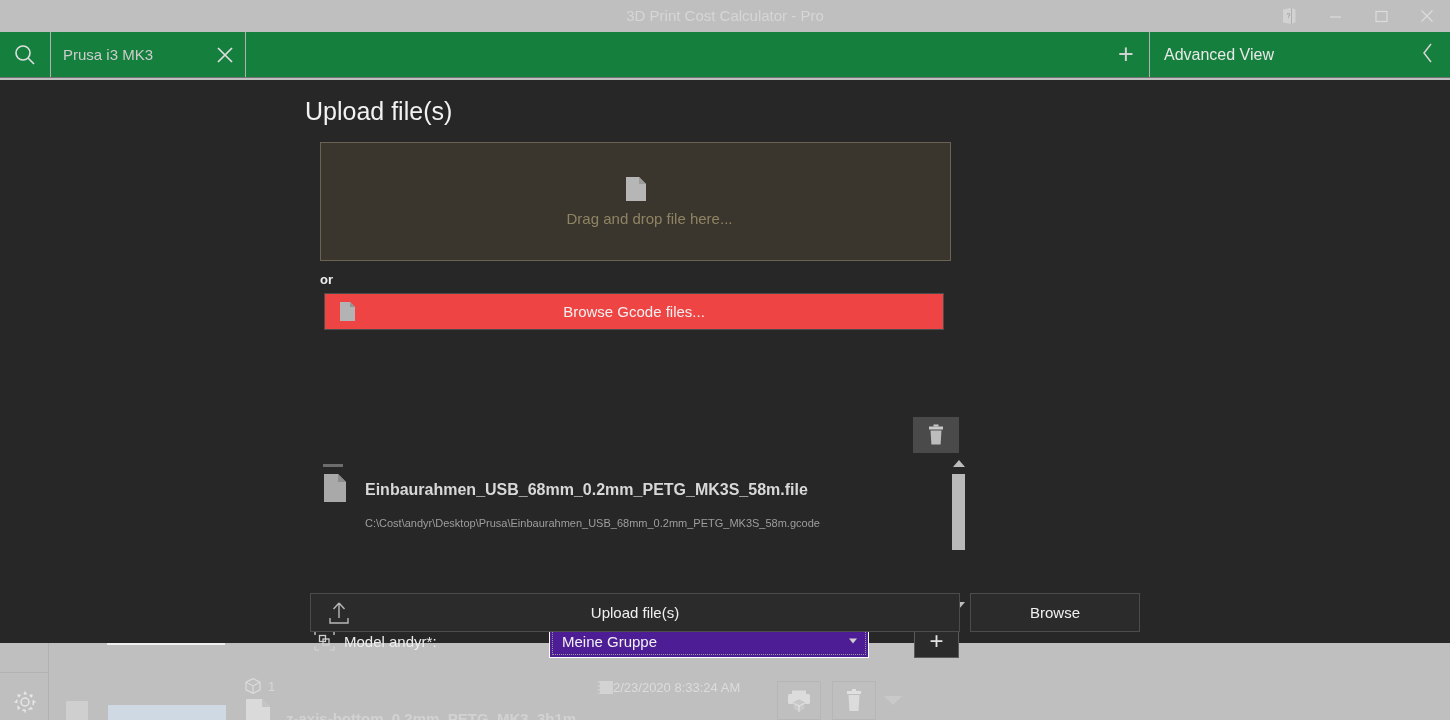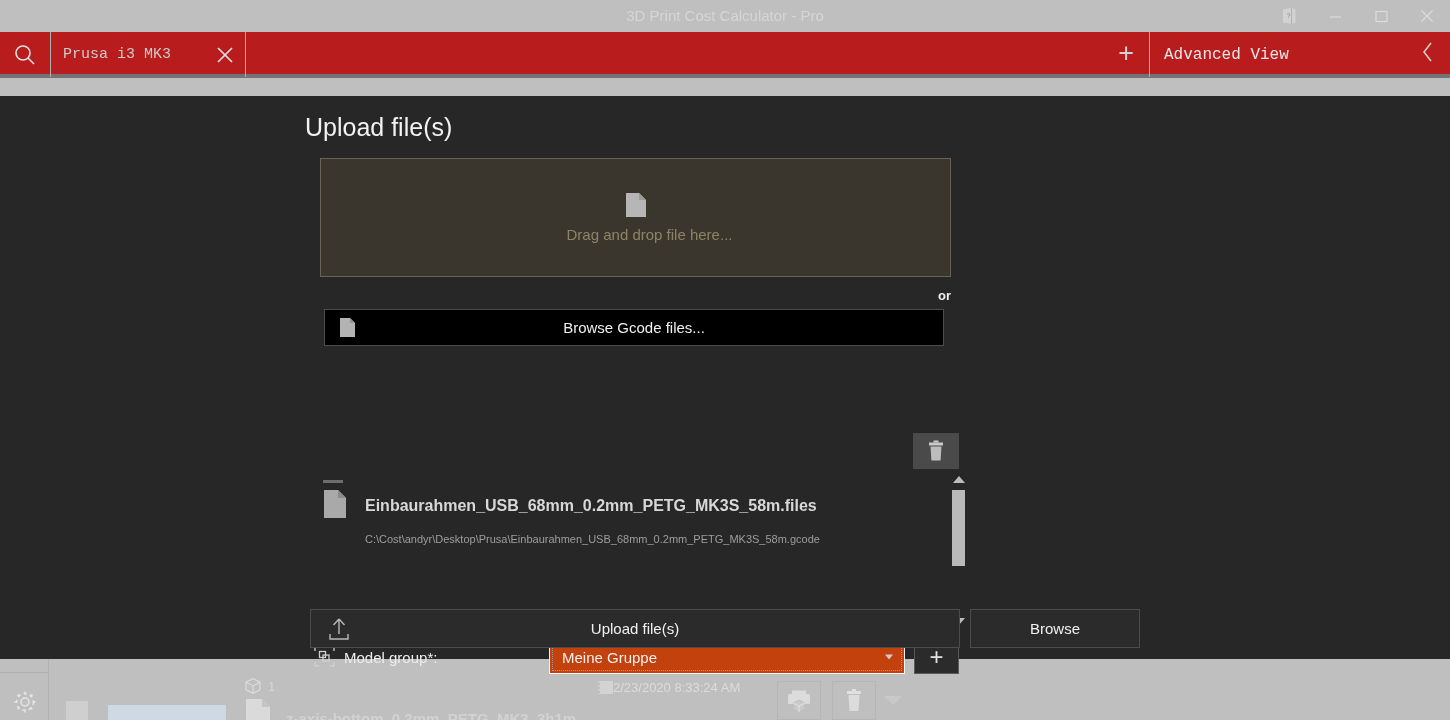--- a/index.html
+++ b/index.html
@@ -33,23 +33,22 @@
   }
   .win-btn {
     width: 46px; height: 32px;
     display: flex; align-items: center; justify-content: center;
     color: #d8d8d8;
   }
   .help-btn { width: 46px; }
 
   .toolbar {
     position: absolute; left: 0; top: 32px; width: 1450px; height: 46px;
-    background: #b91c1c;
-    border-bottom: 4px solid #737373;
-    font-family: Liberation Mono, monospace;
+    background: #15803d;
+    border-bottom: 1px solid #737373;
   }
   .search-icon-wrap {
     position: absolute; left: 0; top: 0; width: 49px; height: 45px;
     display: flex; align-items: center; justify-content: center;
   }
   .tab-chip {
     position: absolute; left: 50px; top: 0; width: 196px; height: 45px;
     border-left: 1px solid #b2b2b2; border-right: 1px solid #b2b2b2;
     display: flex; align-items: center;
   }
@@ -132,47 +131,47 @@
   }
   .bg-scroll-arrow {
     position: absolute; left: 884px; top: 696px;
     width: 0; height: 0;
     border-left: 9px solid transparent; border-right: 9px solid transparent;
     border-top: 9px solid #c9c9c9;
   }
 
   
   .modal {
-    position: absolute; left: 0; top: 96px; width: 1450px; height: 563px;
+    position: absolute; left: 0; top: 80px; width: 1450px; height: 563px;
     background: #272727;
   }
   .modal-title {
     position: absolute; left: 305px; top: 17px;
     font-size: 25px; color: #f2f2f2; font-weight: normal;
   }
 
   
   .dropzone {
     position: absolute; left: 320px; top: 62px; width: 631px; height: 119px;
     background: #3b362d;
     border: 1px solid #6a6254;
     display: flex; flex-direction: column;
     align-items: center; justify-content: center; gap: 8px;
   }
   .dropzone-text {
     font-size: 15px; color: #8e8464; margin-left: 28px;
   }
   .or-wrap {
     position: absolute; left: 320px; top: 192px; width: 631px;
-    text-align: right; font-size: 13px; font-weight: bold; color: #efefef;
+    text-align: left; font-size: 13px; font-weight: bold; color: #efefef;
   }
 
   .browse-btn {
     position: absolute; left: 324px; top: 213px; width: 620px; height: 37px;
-    background: #000000; border: 1px solid #4c4c4c;
+    background: #ef4444; border: 1px solid #4c4c4c;
     display: flex; align-items: center;
   }
   .browse-icon { margin-left: 14px; display: flex; }
   .browse-label {
     position: absolute; left: 0; width: 618px; text-align: center;
     font-size: 15px; color: #f0f0f0;
   }
 
   
   .trash-btn {
@@ -220,22 +219,22 @@
     border-top: 7px solid #bcbcbc;
   }
 
   
   .mg-icon { position: absolute; left: 314px; top: 550px; }
   .mg-label {
     position: absolute; left: 344px; top: 553px;
     font-size: 15px; color: #ededed;
   }
   .mg-select {
-    position: absolute; left: 549px; top: 544px; width: 356px; height: 34px;
-    background: #c2410c;
+    position: absolute; left: 549px; top: 544px; width: 320px; height: 34px;
+    background: #4c1d95;
     border: 1px solid #ffffff;
     display: flex; align-items: center;
   }
   .mg-select-inner {
     position: absolute; inset: 2px;
     border: 1px dotted #9a9a9a;
     display: flex; align-items: center;
   }
   .mg-value {
     margin-left: 9px; font-size: 15px; color: #f0f0f0;
@@ -434,21 +433,21 @@
     </div>
 
     <div class="file-list">
       <div class="file-item">
         <span class="file-icon-w">
           <svg width="24" height="30" viewBox="0 0 24 30">
             <path d="M1 1 L15 1 L23 9 L23 29 L1 29 Z" fill="#a9a9a9"></path>
             <path d="M15 1 L15 9 L23 9" fill="#8c8c8c"></path>
           </svg>
         </span>
-        <span class="file-name">Einbaurahmen_USB_68mm_0.2mm_PETG_MK3S_58m.files</span>
+        <span class="file-name">Einbaurahmen_USB_68mm_0.2mm_PETG_MK3S_58m.file</span>
         <span class="file-path">C:\Cost\andyr\Desktop\Prusa\Einbaurahmen_USB_68mm_0.2mm_PETG_MK3S_58m.gcode</span>
       </div>
       <div class="file-item-partial">
         <span class="partial-icon"></span>
       </div>
     </div>
 
     <div class="list-scroll">
       <div class="sb-up"></div>
       <div class="sb-thumb"></div>
@@ -457,21 +456,21 @@
 
     <span class="mg-icon">
       <svg width="21" height="21" viewBox="0 0 21 21">
         <g stroke="#cfcfcf" stroke-width="1.3" fill="none">
           <path d="M1 5 L1 1 L5 1 M16 1 L20 1 L20 5 M20 16 L20 20 L16 20 M5 20 L1 20 L1 16"></path>
           <rect x="5.5" y="5.5" width="6" height="6"></rect>
           <rect x="9" y="9" width="6" height="6"></rect>
         </g>
       </svg>
     </span>
-    <span class="mg-label">Model group*:</span>
+    <span class="mg-label">Model andyr*:</span>
 
     <div class="mg-select">
       <div class="mg-select-inner">
         <span class="mg-value">Meine Gruppe</span>
         <span class="mg-caret"></span>
       </div>
     </div>
     <div class="mg-add">
       <span>+</span>
     </div>

